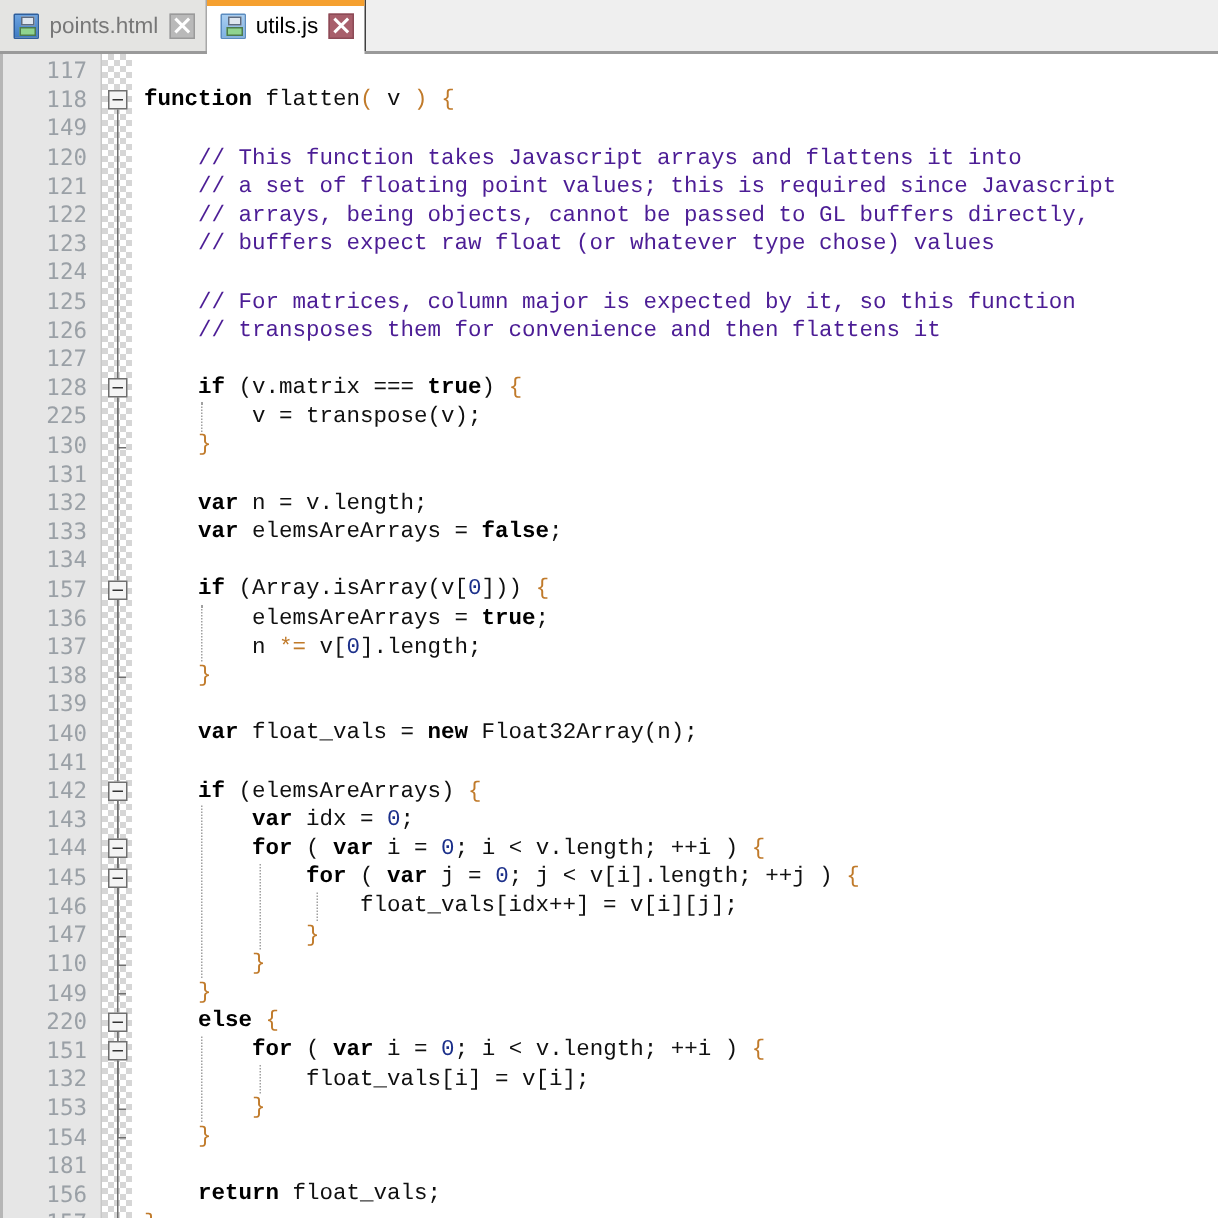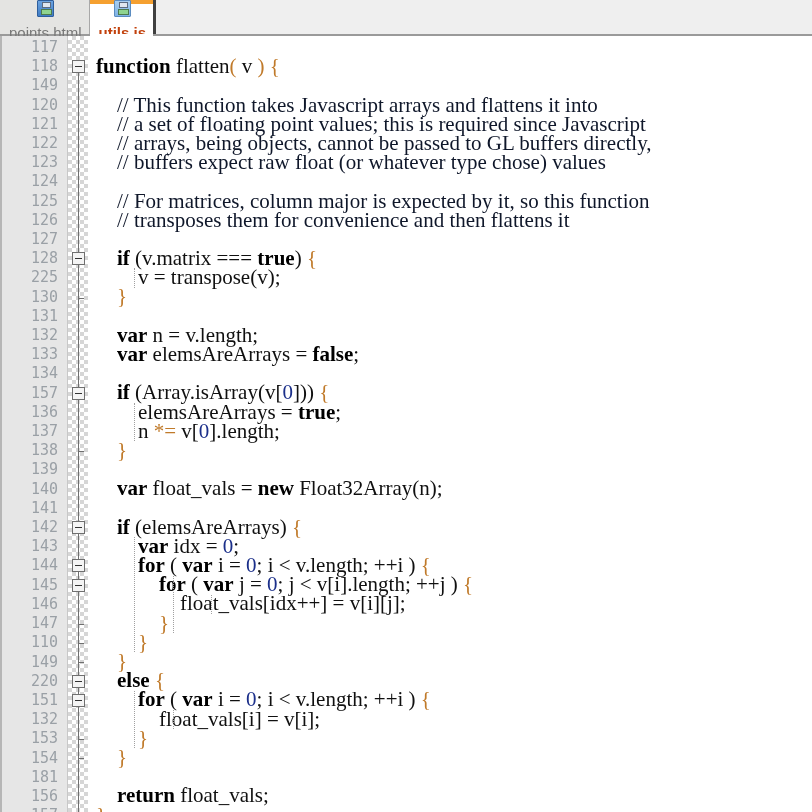--- a/index.html
+++ b/index.html
@@ -31,27 +31,25 @@
     align-items: center;
     gap: 7px;
     padding: 0 7px 0 9px;
     box-sizing: border-box;
     background: #e4e4e2;
     border-right: 1px solid #a8a8a8;
     font-family: "Liberation Sans", sans-serif;
     font-size: 15px;
     color: #777777;
     cursor: default;
-    flex-direction: column;
   }
   .tab.active {
     background: #ffffff;
-    color: #c2410c;
-    border-right: 3px solid #404040;
-    font-weight: bold;
+    color: #000000;
+    border-right: 1px solid #404040;
   }
   .tab.active::before {
     content: "";
     position: absolute;
     left: 0; right: 0; top: 0;
     height: 4px;
     background: #f5a030;
   }
   .tab.active::after {
     content: "";
@@ -166,32 +164,32 @@
       linear-gradient(45deg, #d6d6d6 25%, transparent 25%, transparent 75%, #d6d6d6 75%);
     background-size: 8px 8px;
     background-position: 0 0, 4px 4px;
     background-color: #ffffff;
   }
   .code {
     position: relative;
     flex: 1 1 auto;
     padding-top: 2px;
     padding-left: 8px;
-    font-family: Liberation Serif, serif;
-    font-size: 21px;
+    font-family: Liberation Mono, monospace;
+    font-size: 15px;
     line-height: 19.2px;
     white-space: pre;
     overflow: hidden;
     color: #101010;
   }
   .code .ln { height: 19.2px; }
 
   
   .kw   { font-weight: bold; color: #000000; }
-  .cm   { color: #0f172a; }
+  .cm   { color: #4c1d95; }
   .num  { color: #1b2f8a; }
   .pun  { color: #c07a2a; }
   .pl   { color: #101010; }
 
   
   .foldline {
     position: absolute;
     width: 1px;
     background: #6f6f6f;
   }

